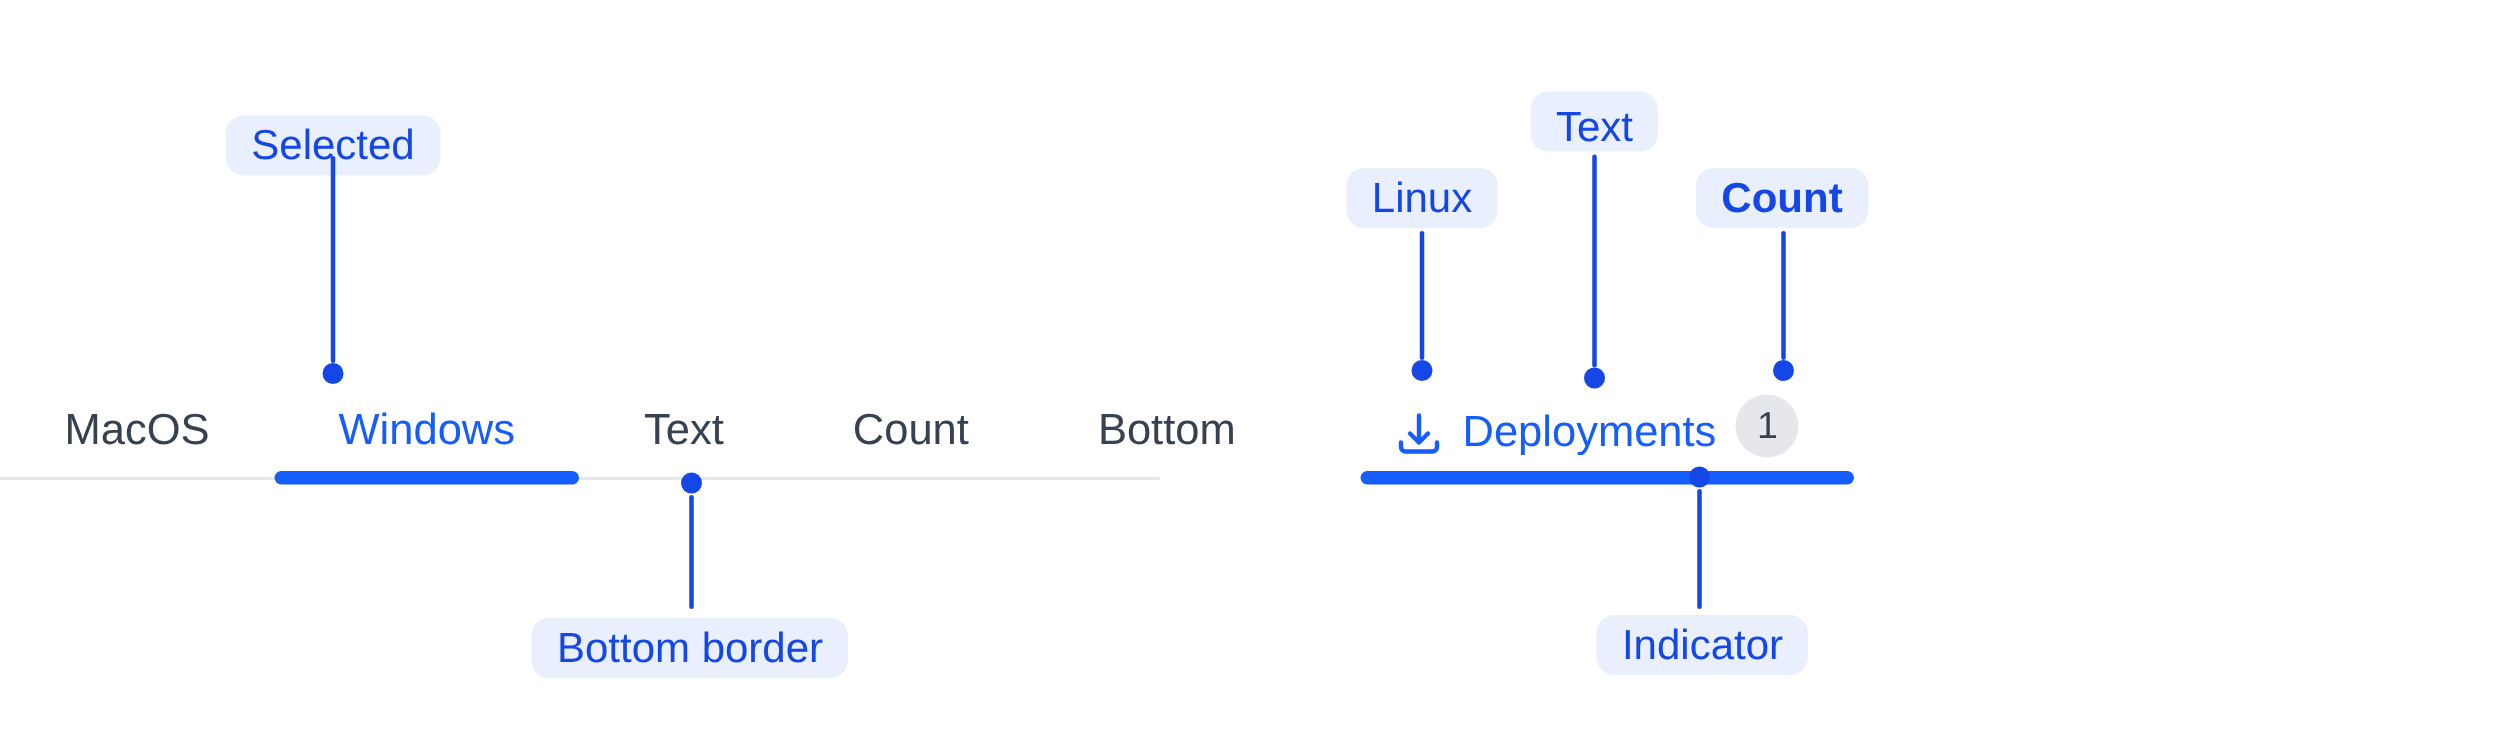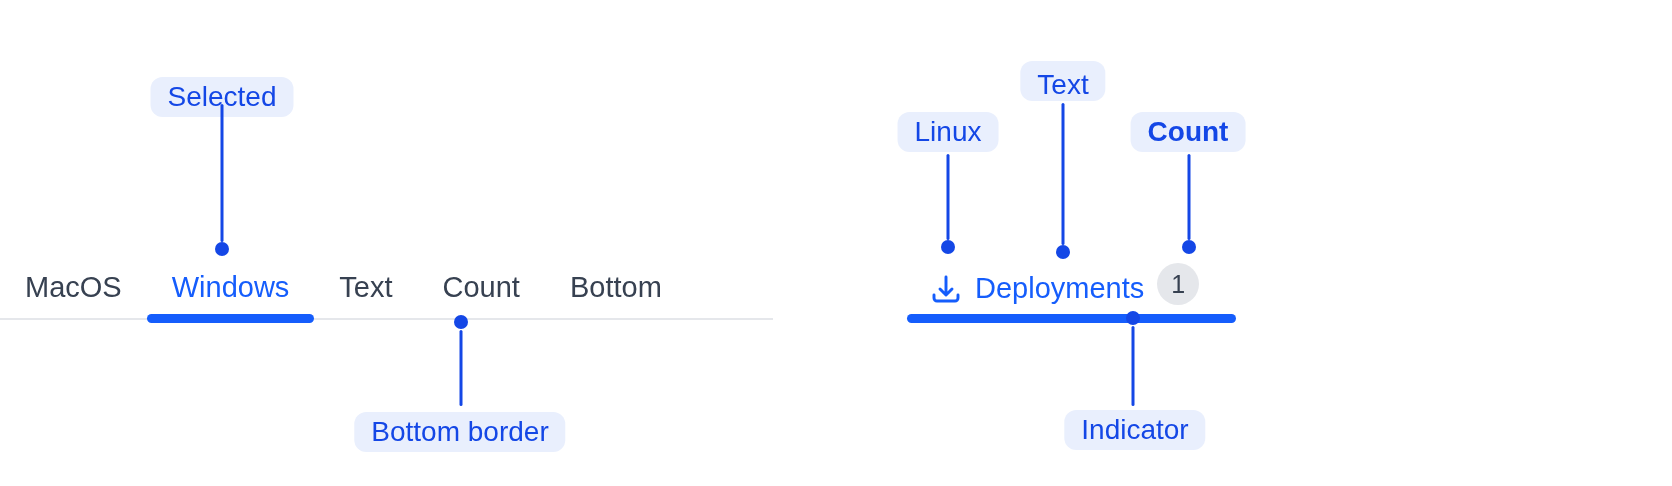--- a/index.html
+++ b/index.html
@@ -15,21 +15,21 @@
   .tabbar{
     position:absolute;left:0;top:257px;
     width:773px;height:63px;
     display:flex;align-items:stretch;
     border-bottom:2px solid #e5e7eb;
     box-sizing:border-box;
   }
   .tab{
     position:relative;
     display:flex;align-items:center;
-    padding:0 25px;
+    padding:0 43px;
     font-size:29px;font-weight:500;color:#374151;
     white-space:nowrap;cursor:pointer;
   }
   .tab.active{color:#155dfc;justify-content:flex-end;}
   .active-bar{
     position:absolute;left:0;right:0;bottom:-5px;
     height:9px;border-radius:5px;background:#155dfc;
   }
 
   

